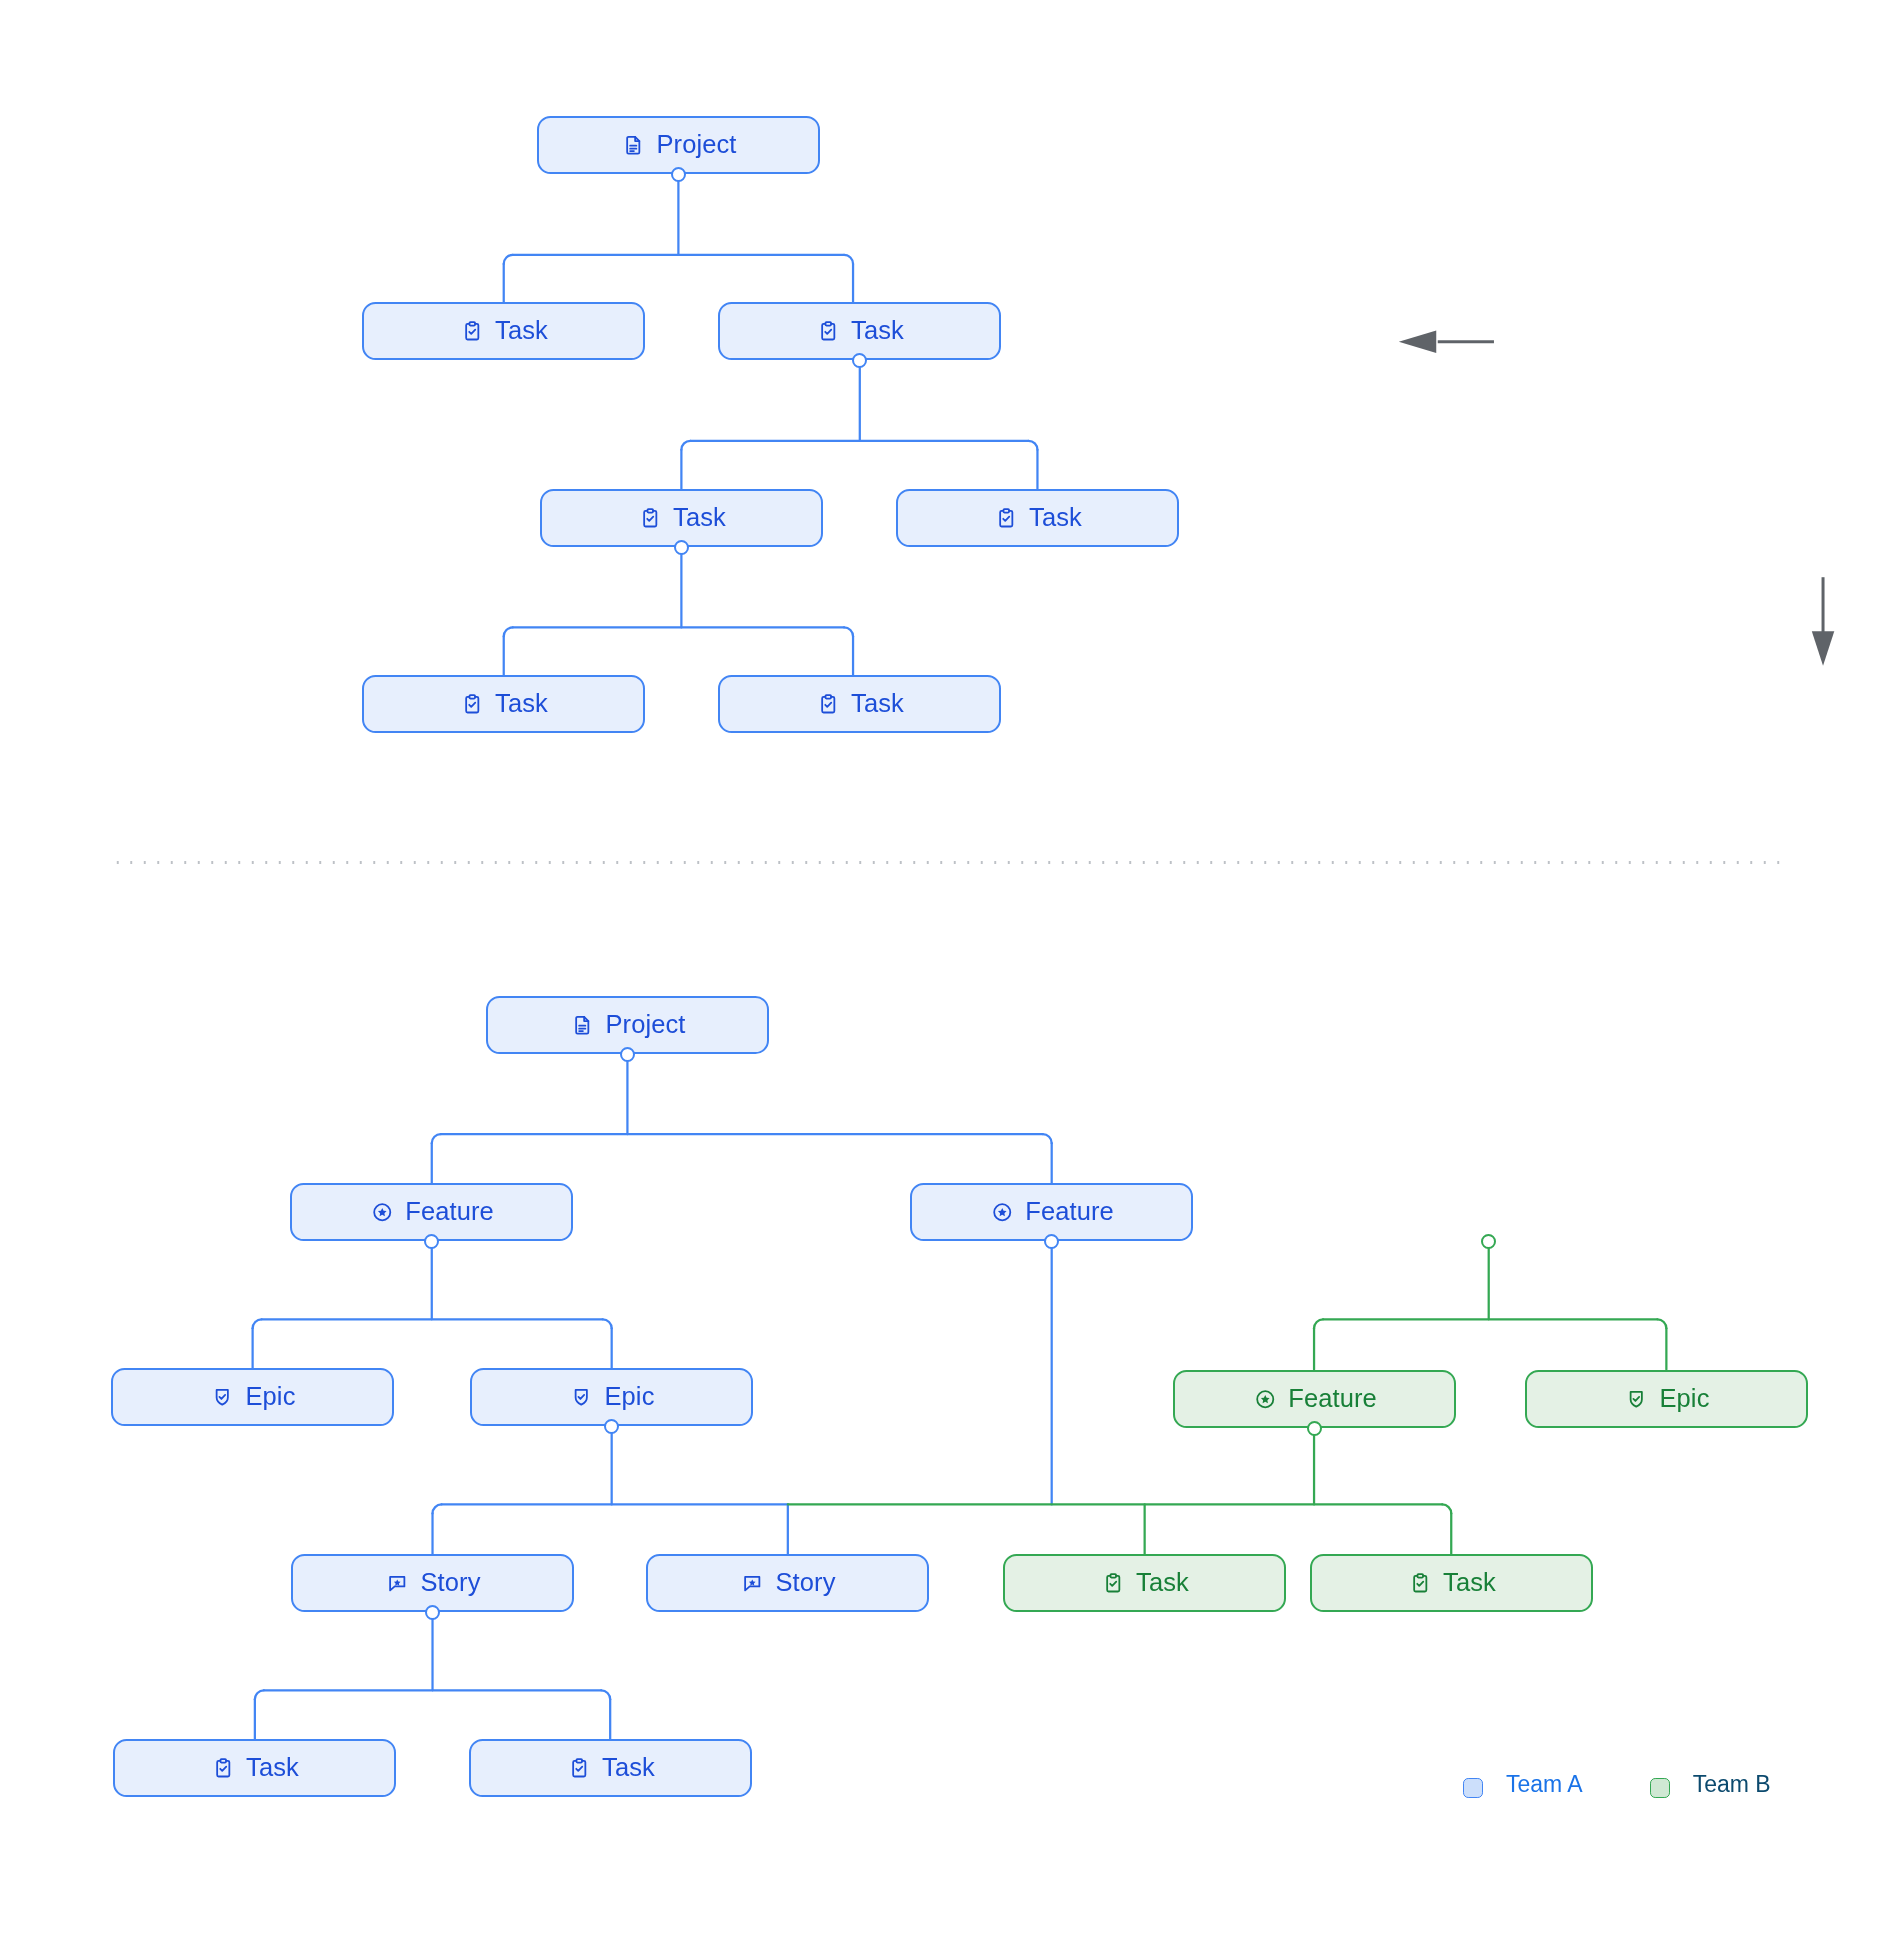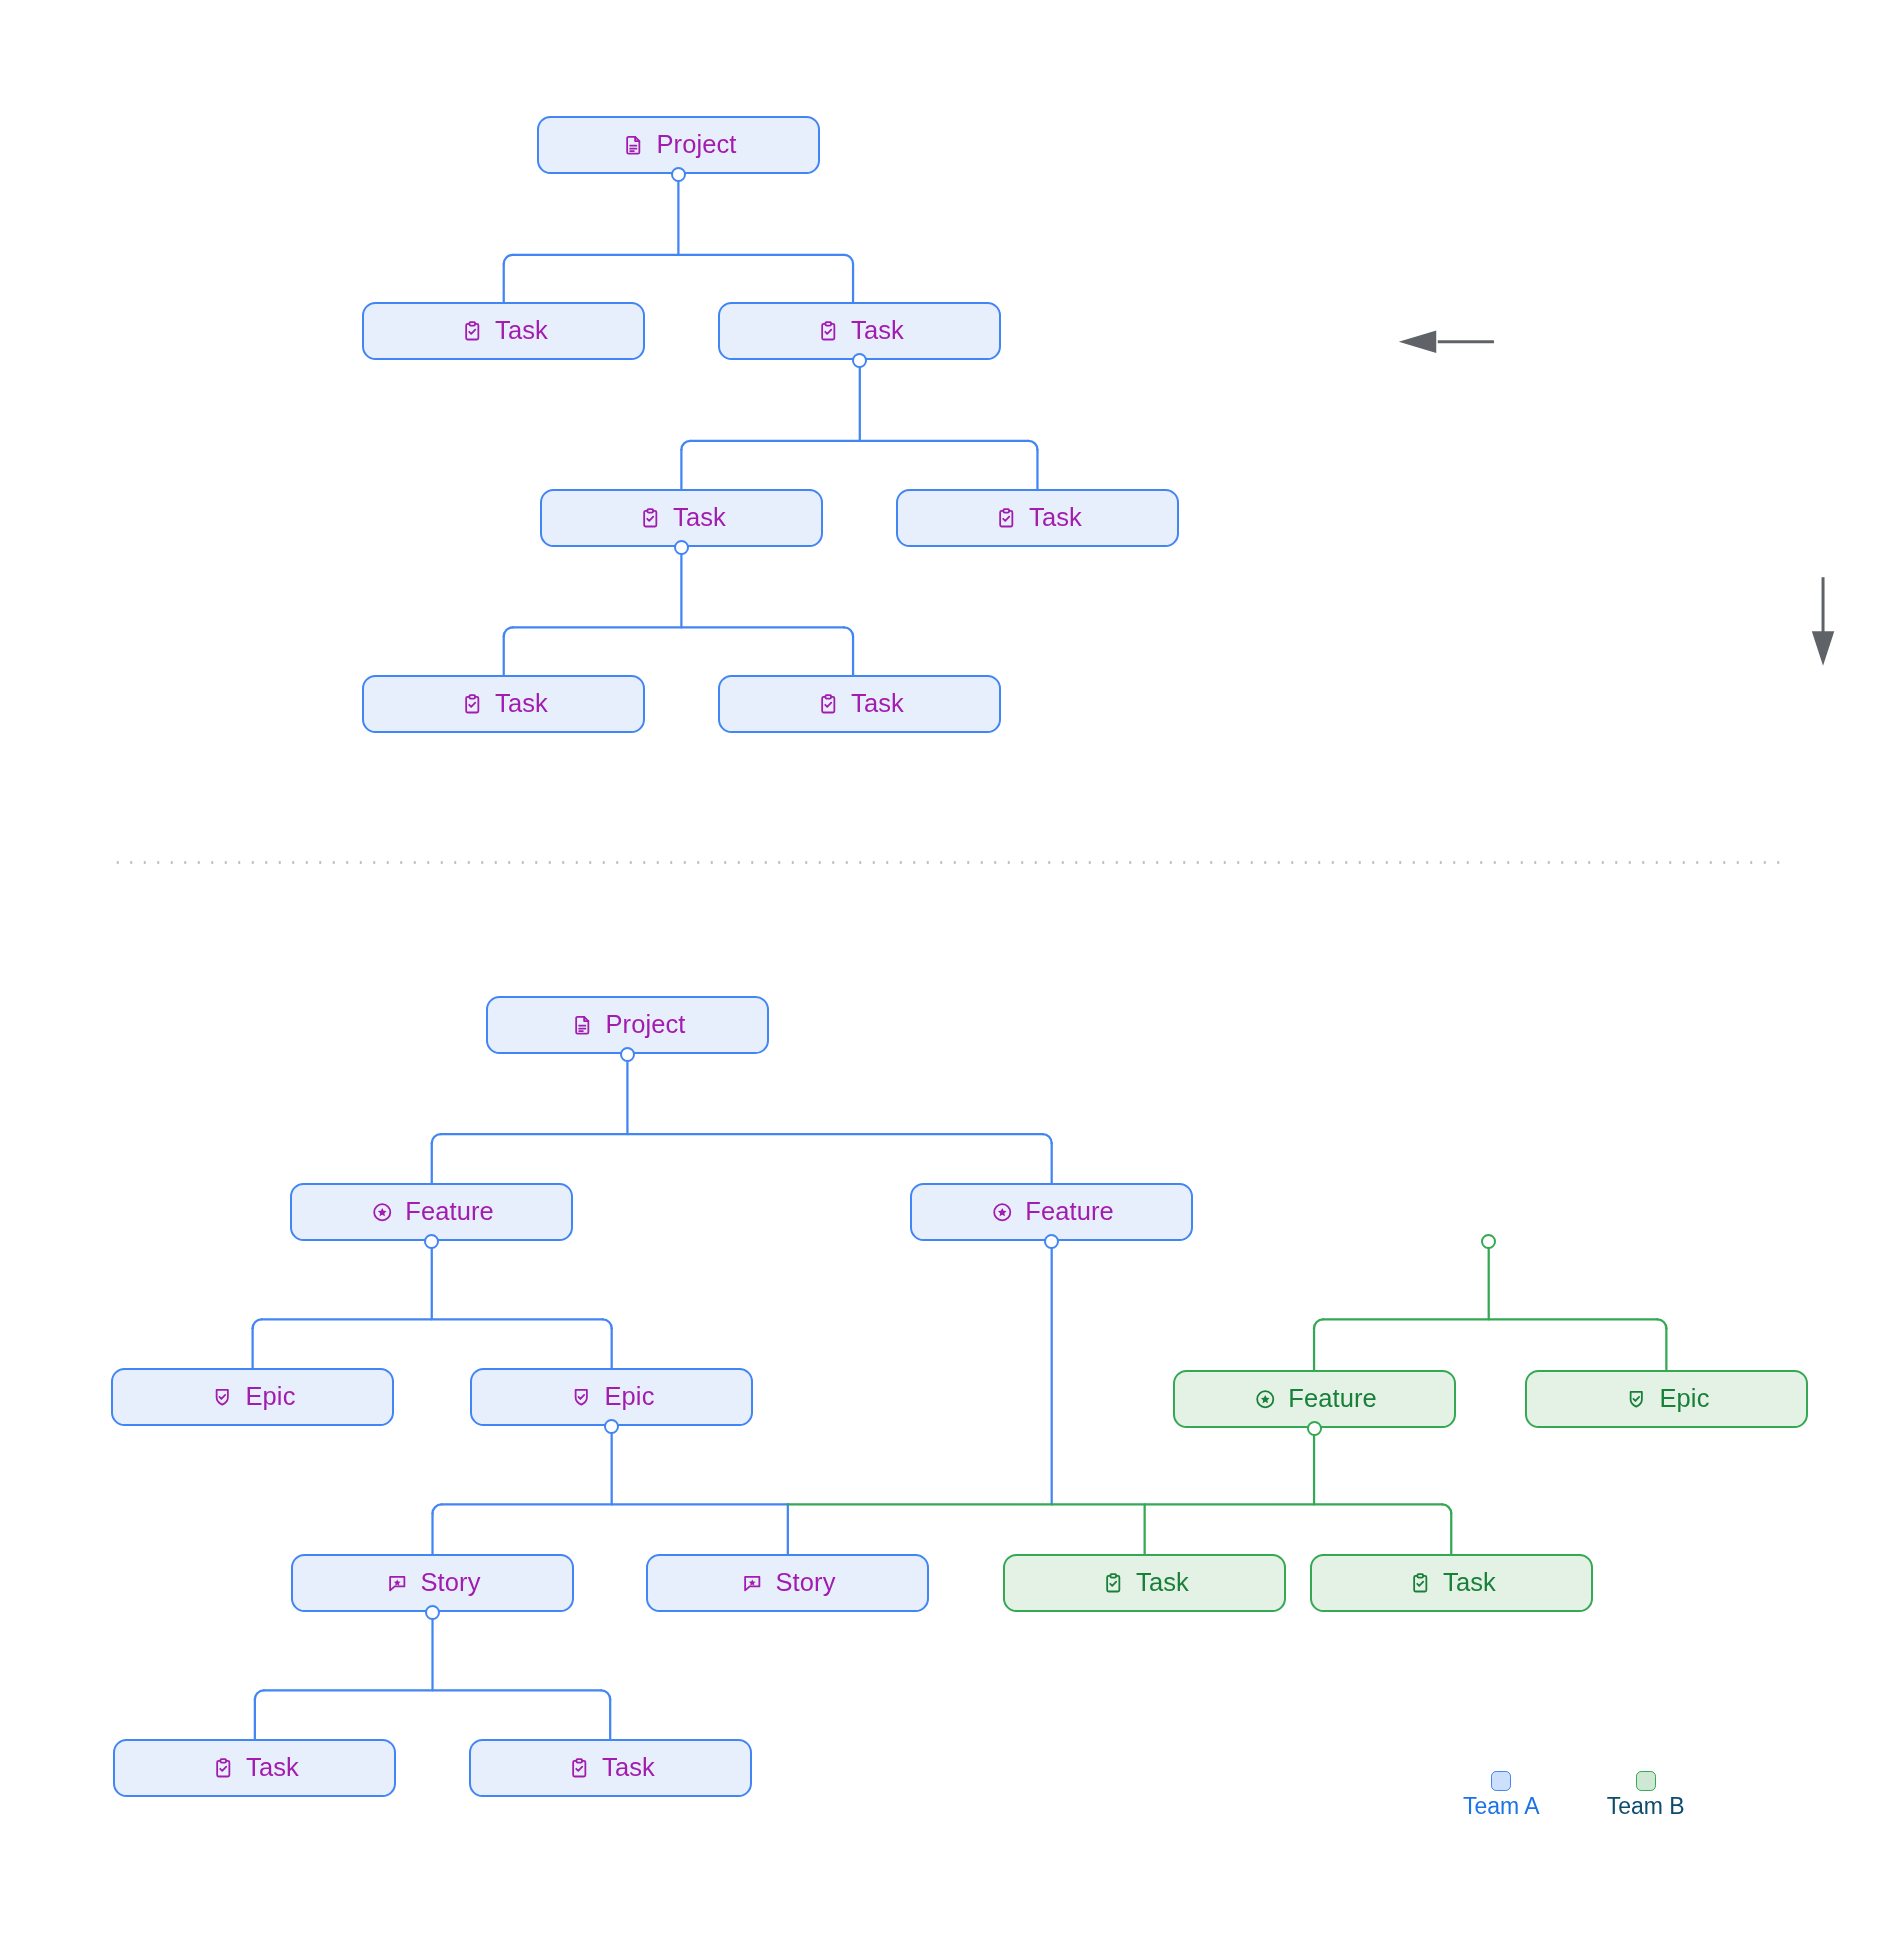--- a/index.html
+++ b/index.html
@@ -52,21 +52,21 @@
     justify-content: center;
     width: 25.5px;
     height: 25.5px;
     flex: 0 0 auto;
   }
   .node .node-icon svg { display: block; }
 
   .node.team-a {
     background: #e7effd;
     border-color: #4285f4;
-    color: #a21caf;
+    color: #1d4ed8;
   }
   .node.team-b {
     background: #e4f1e5;
     border-color: #34a853;
     color: #188038;
   }
 
   
   .socket {
     position: absolute;
@@ -91,24 +91,23 @@
 
   
   .legend {
     position: absolute;
     display: flex;
     align-items: center;
     gap: 67px;
   }
   .legend-item {
     display: flex;
-    align-items: center;
-    gap: 2px;
+    align-items: flex-end;
+    gap: 23px;
     font-size: 23px;
-    flex-direction: column;
   }
   .legend-swatch {
     width: 20px;
     height: 20px;
     border-radius: 5.2px;
     border-width: 1.9px;
     border-style: solid;
     box-sizing: border-box;
   }
   .legend-item.team-a { color: #1a73e8; }

